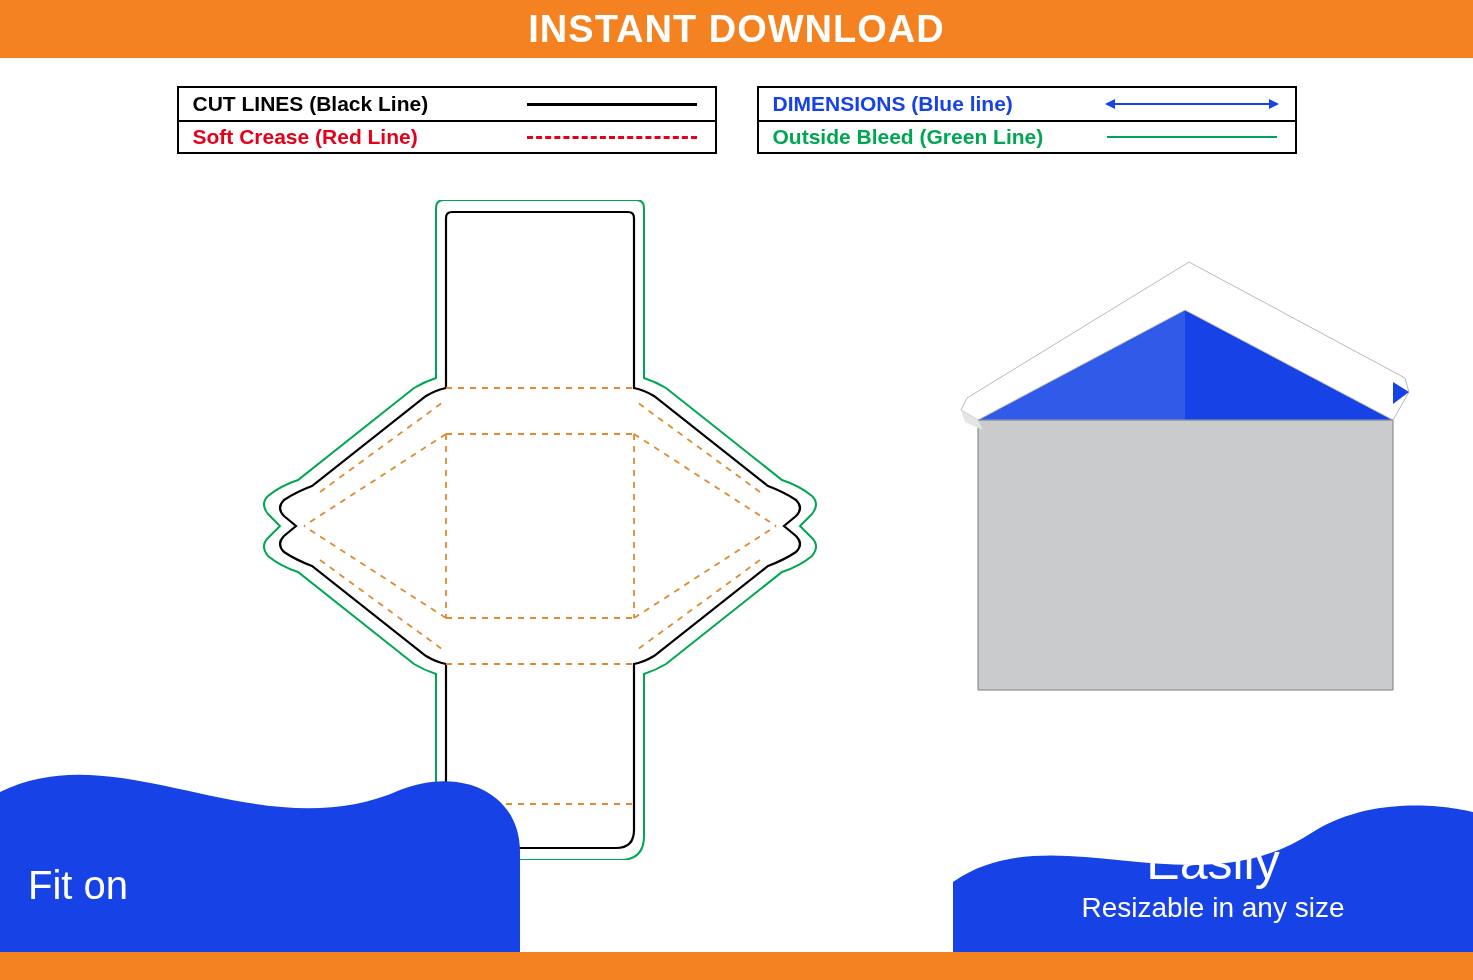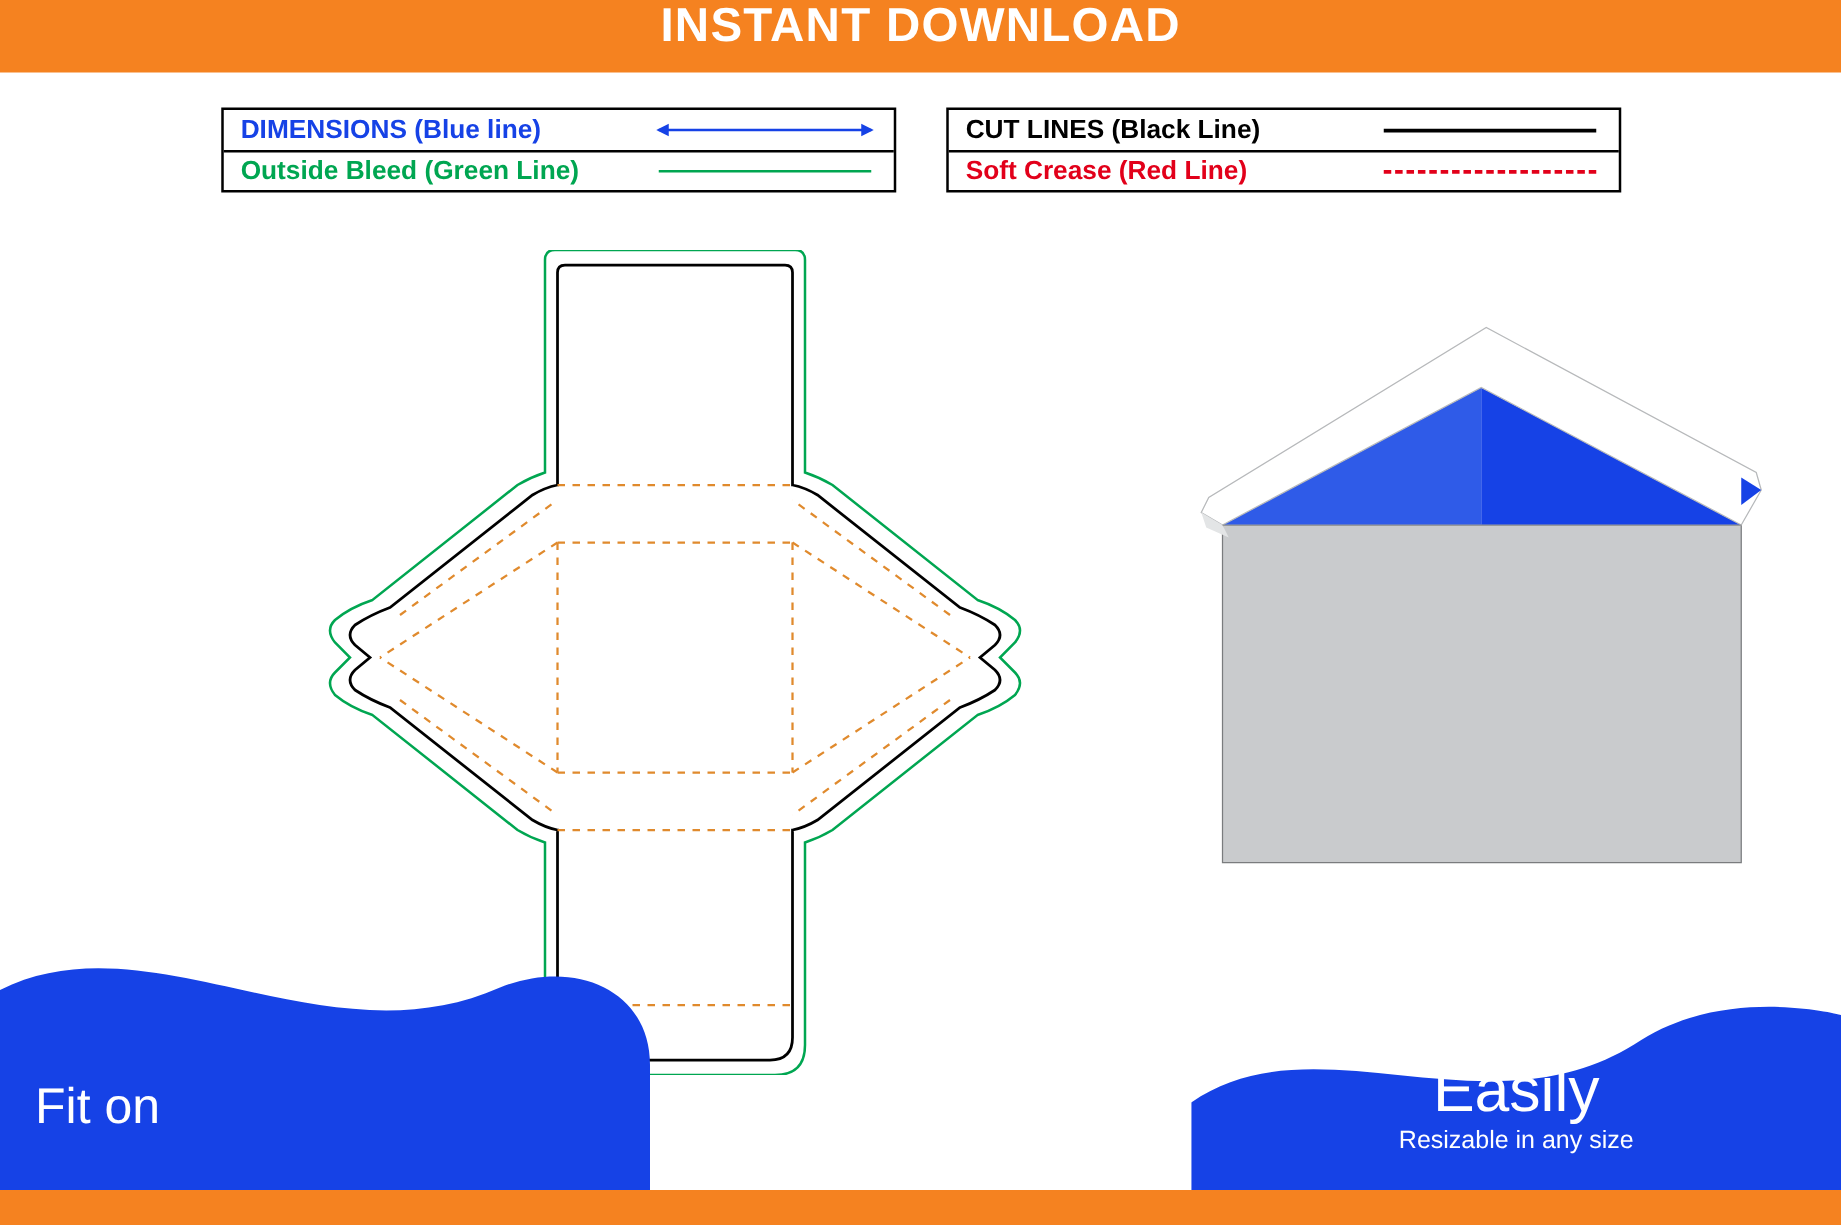--- a/index.html
+++ b/index.html
@@ -9,21 +9,21 @@
     font-family: Arial, Helvetica, sans-serif;
     background: #ffffff;
     position: relative;
     overflow: hidden;
   }
   .header-bar {
     width: 100%;
     height: 58px;
     background: #f58220;
     display: flex;
-    align-items: flex-start;
+    align-items: center;
     justify-content: center;
   }
   .header-bar span {
     color: #ffffff;
     font-weight: 700;
     font-size: 38px;
     letter-spacing: 1px;
   }
   .footer-bar {
     position: absolute;
@@ -102,55 +102,55 @@
   }
   .wave-right {
     right: 0; bottom: 28px;
     width: 520px; height: 170px;
     text-align: center;
   }
   .wave-right .txt {
     position: absolute; right: 40px; bottom: 28px; width: 440px;
   }
   .wave-right .txt .l1 { font-size: 50px; }
-  .wave-right .txt .l2 { font-size: 20px; }
+  .wave-right .txt .l2 { font-size: 28px; }
 </style>
 </head>
 <body>
 
 <div class="header-bar">
   <span>INSTANT DOWNLOAD</span>
 </div>
 
 <div class="legend-row">
   <div class="legend-box">
     <div class="legend-cell">
+      <span style="color:#000">CUT LINES (Black Line)</span>
+      <span class="sample-line">
+          <span class="solid-black"></span>
+        </span>
+    </div>
+    <div class="legend-cell legend-divider">
+      <span style="color:#e2001a">Soft Crease (Red Line)</span>
+      <span class="sample-line">
+          <span class="dashed-red"></span>
+        </span>
+    </div>
+  </div>
+  <div class="legend-box">
+    <div class="legend-cell">
       <span style="color:#1642e6">DIMENSIONS (Blue line)</span>
       <span class="sample-line">
           <span class="arrow-blue"></span>
         </span>
     </div>
     <div class="legend-cell legend-divider">
       <span style="color:#00a651">Outside Bleed (Green Line)</span>
       <span class="sample-line">
           <span class="solid-green"></span>
-        </span>
-    </div>
-  </div>
-  <div class="legend-box">
-    <div class="legend-cell">
-      <span style="color:#000">CUT LINES (Black Line)</span>
-      <span class="sample-line">
-          <span class="solid-black"></span>
-        </span>
-    </div>
-    <div class="legend-cell legend-divider">
-      <span style="color:#e2001a">Soft Crease (Red Line)</span>
-      <span class="sample-line">
-          <span class="dashed-red"></span>
         </span>
     </div>
   </div>
 </div>
 
 <div class="content-area">
 
   <div class="dieline">
     <svg viewBox="0 0 560 660" width="560" height="660">
 

